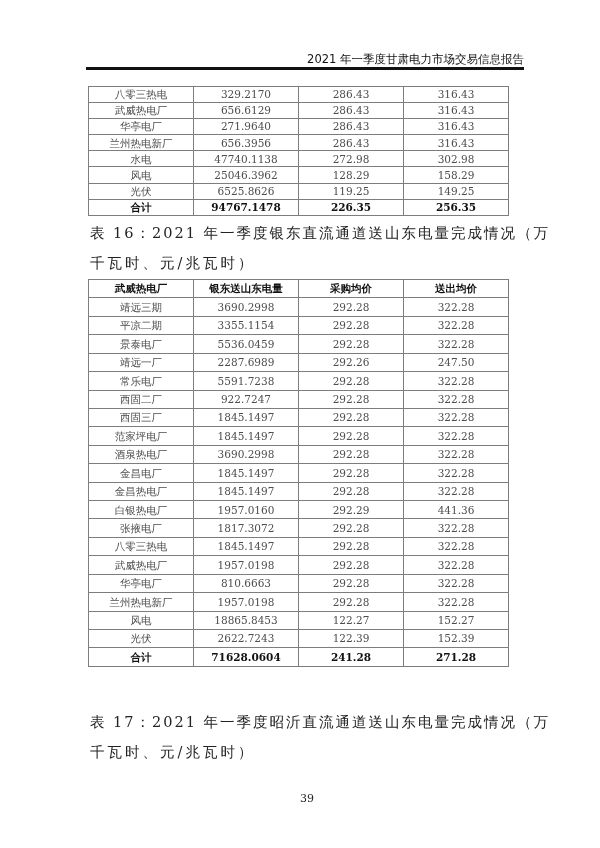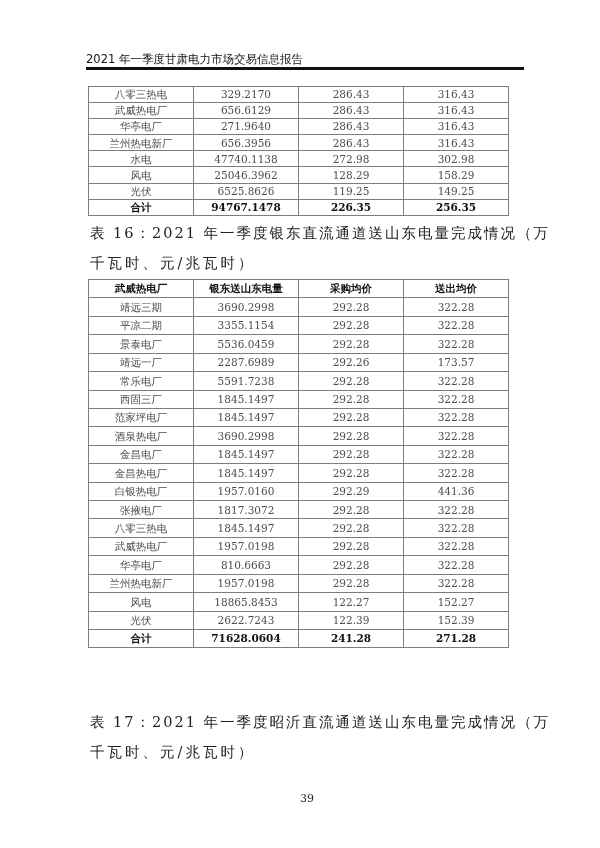--- a/index.html
+++ b/index.html
@@ -4,21 +4,21 @@
   <style>
     html, body { margin: 0; padding: 0; }
     body {
       width: 600px; height: 848px; background: #ffffff;
       position: relative; overflow: hidden;
       font-family: "DejaVu Serif", "Liberation Serif", serif;
       color: #222;
     }
     .page-header {
       position: absolute; left: 86px; top: 51px; width: 438px;
-      text-align: left;
+      text-align: right;
       font-family: "DejaVu Sans", "Liberation Sans", sans-serif;
       font-size: 11.5px; line-height: 16px; color: #111;
       white-space: nowrap;
     }
     .header-rule {
       position: absolute; left: 86px; top: 67px; width: 438px; height: 3px;
       background: #111;
     }
     table.data-table {
       position: absolute; left: 88px; width: 420px;
@@ -157,25 +157,31 @@
     <tr>
       <td>景泰电厂</td>
       <td>5536.0459</td>
       <td>292.28</td>
       <td>322.28</td>
     </tr>
     <tr>
       <td>靖远一厂</td>
       <td>2287.6989</td>
       <td>292.26</td>
-      <td>173.57</td>
+      <td>247.50</td>
     </tr>
     <tr>
       <td>常乐电厂</td>
       <td>5591.7238</td>
+      <td>292.28</td>
+      <td>322.28</td>
+    </tr>
+    <tr>
+      <td>西固二厂</td>
+      <td>922.7247</td>
       <td>292.28</td>
       <td>322.28</td>
     </tr>
     <tr>
       <td>西固三厂</td>
       <td>1845.1497</td>
       <td>292.28</td>
       <td>322.28</td>
     </tr>
     <tr>

